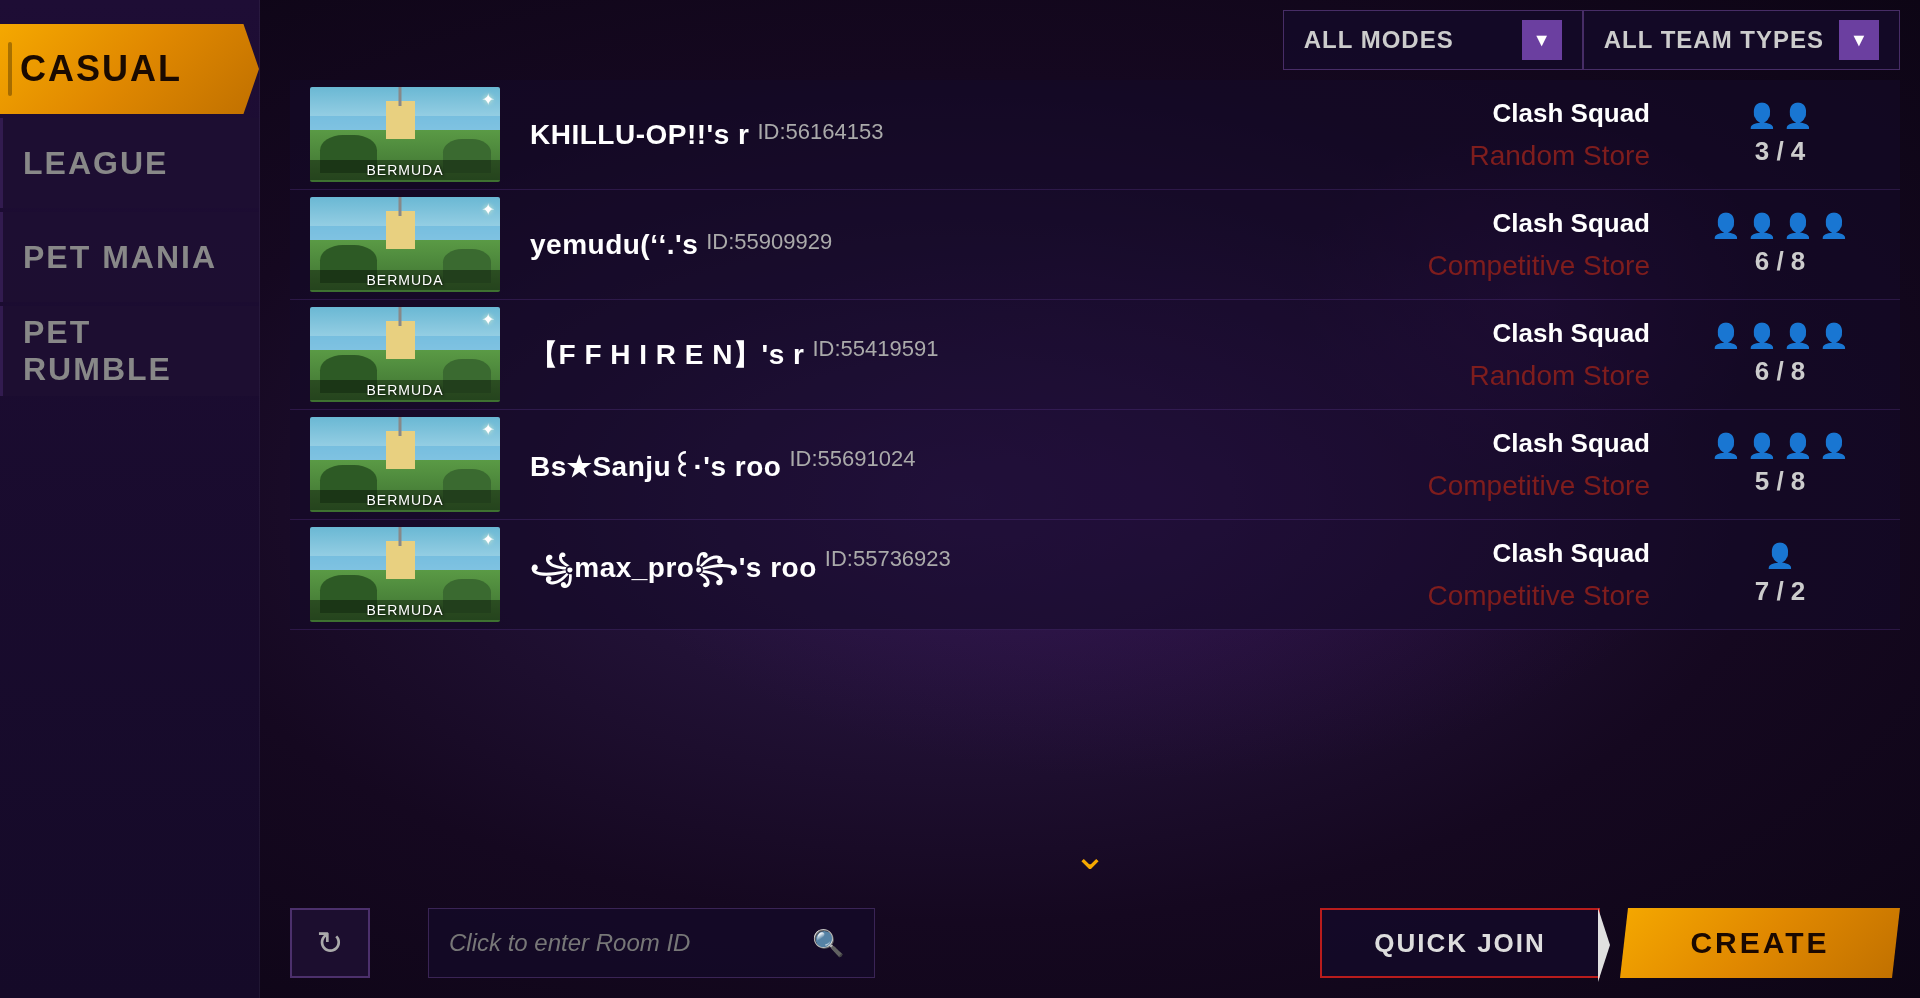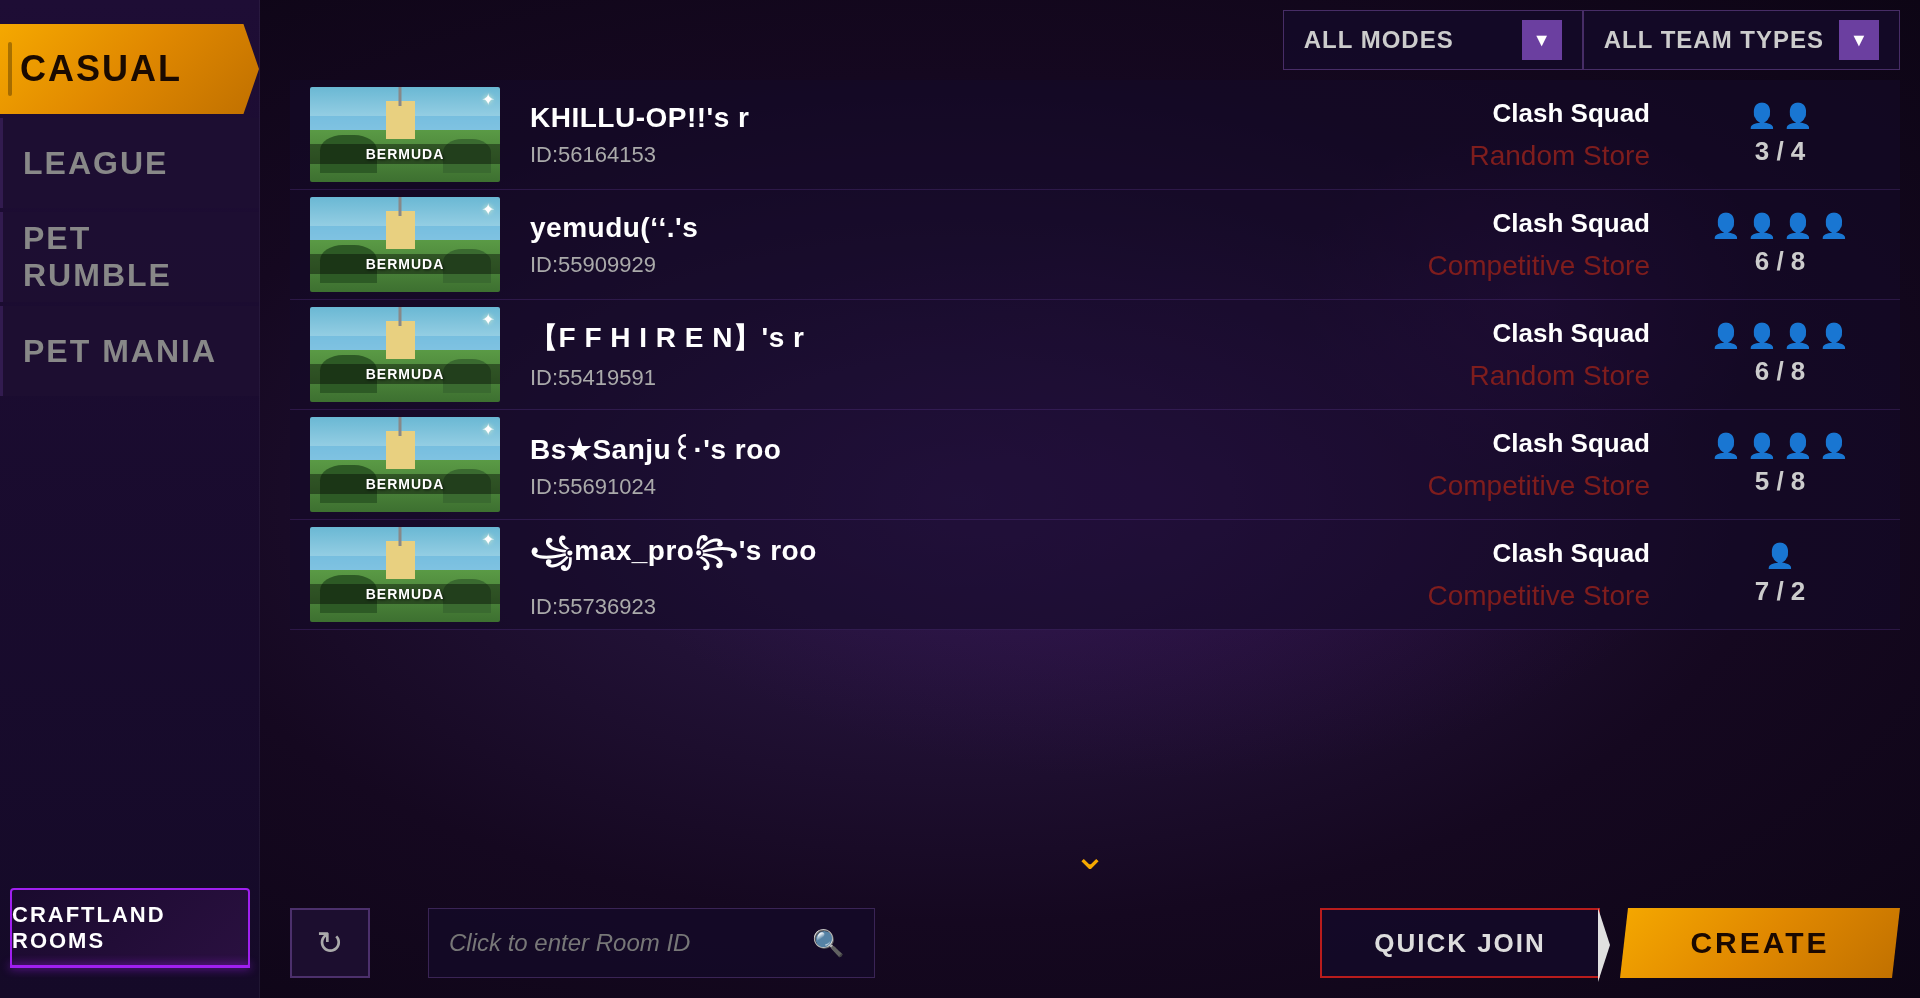--- a/index.html
+++ b/index.html
@@ -194,46 +194,46 @@
       width: 190px;
       height: 95px;
       position: relative;
       flex-shrink: 0;
       overflow: hidden;
       border-radius: 2px;
     }
 
     .room-thumbnail .map-label {
       position: absolute;
-      bottom: 18px;
+      bottom: 2px;
       left: 0;
       right: 0;
       text-align: center;
       font-size: 14px;
-      font-weight: 700;
+      font-weight: 400;
       color: white;
       letter-spacing: 1px;
       text-shadow: 1px 1px 3px rgba(0,0,0,0.8);
       background: rgba(0,0,0,0.4);
       padding: 2px 16px;
     }
 
     .room-thumbnail .star-icon {
       position: absolute;
       top: 3px;
       right: 5px;
       color: white;
       font-size: 16px;
       text-shadow: 0 0 5px rgba(255,255,200,0.8);
     }
 
     .room-info {
       flex: 1;
       display: flex;
-      flex-direction: column;
+      flex-direction: row;
       gap: 8px;
     }
 
     .room-name {
       font-size: 28px;
       font-weight: 700;
       color: #fff;
       letter-spacing: 0.5px;
     }
 
@@ -479,30 +479,27 @@
 
   <div class="sidebar-item active">
     <span class="sidebar-item-label">CASUAL</span>
   </div>
 
   <div class="sidebar-item">
     <span class="sidebar-item-label">LEAGUE</span>
   </div>
 
   <div class="sidebar-item">
+    <span class="sidebar-item-label">PET MANIA</span>
+  </div>
+
+  <div class="sidebar-item">
     <span class="sidebar-item-label">PET RUMBLE</span>
   </div>
 
-  <div class="sidebar-item">
-    <span class="sidebar-item-label">PET MANIA</span>
-  </div>
-
-  <div class="craftland-label">
-    <span class="craftland-label-text">CRAFTLAND ROOMS</span>
-  </div>
 </div>
 
 <div class="main">
 
   <div class="filter-bar">
     <div class="filter-dropdown">
       <span class="filter-dropdown-label">ALL MODES</span>
       <div class="dropdown-arrow">
         <span>▼</span>
       </div>

